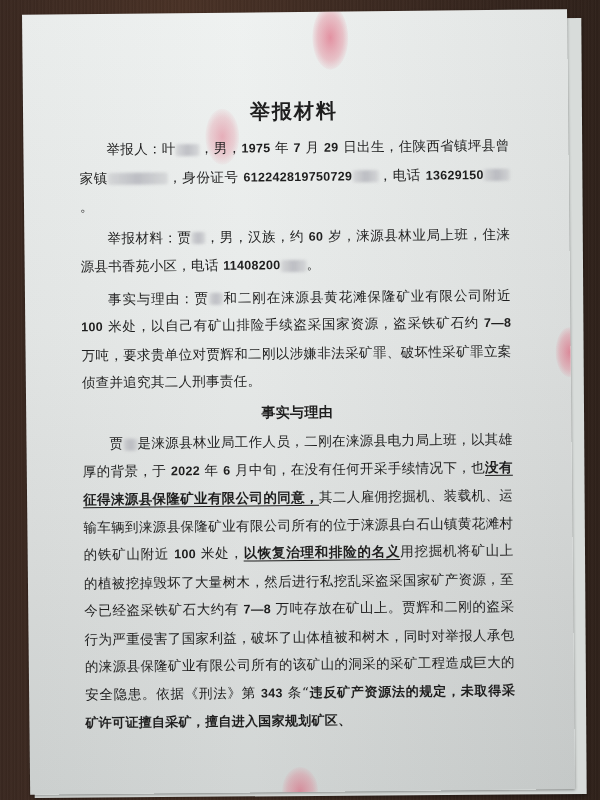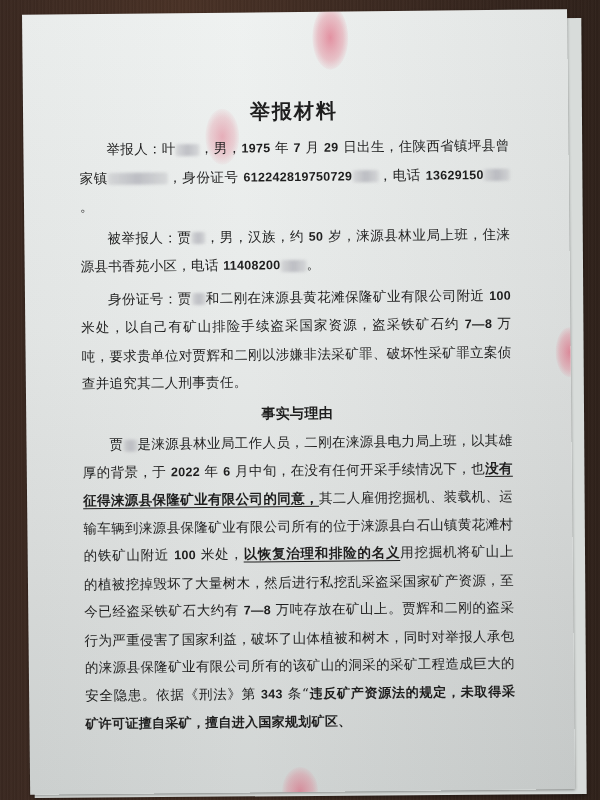--- a/index.html
+++ b/index.html
@@ -111,21 +111,21 @@
   <div class="fingerprint" style="left:290px;top:-6px;width:36px;height:64px;"></div>
   <div class="fingerprint" style="left:182px;top:96px;width:34px;height:56px;opacity:0.7;"></div>
   <div class="fingerprint" style="left:530px;top:318px;width:28px;height:50px;"></div>
   <div class="fingerprint" style="left:252px;top:755px;width:36px;height:48px;opacity:0.9;"></div>
 
   <div class="doc">
     <div class="title">举报材料</div>
 
     <p class="para"><span>举报人：</span><span>叶</span><span class="redact r-name"></span><span>，男，</span><span class="num">1975</span><span> 年 </span><span class="num">7</span><span> 月 </span><span class="num">29</span><span> 日出生，住陕西省镇坪县曾家镇</span><span class="redact r-addr"></span><span>，身份证号 </span><span class="num">612242819750729</span><span class="redact r-id"></span><span>，电话 </span><span class="num">13629150</span><span class="redact r-phone"></span><span>。</span></p>
 
-    <p class="para" style="margin-top:4px;"><span>被举报人：</span><span>贾</span><span class="redact r-short"></span><span>，男，汉族，约 </span><span class="num">50</span><span> 岁，涞源县林业局上班，住涞源县书香苑小区，电话 </span><span class="num">11408200</span><span class="redact r-phone"></span><span>。</span></p>
+    <p class="para" style="margin-top:4px;"><span>举报材料：</span><span>贾</span><span class="redact r-short"></span><span>，男，汉族，约 </span><span class="num">60</span><span> 岁，涞源县林业局上班，住涞源县书香苑小区，电话 </span><span class="num">11408200</span><span class="redact r-phone"></span><span>。</span></p>
 
-    <p class="para" style="margin-top:4px;"><span>身份证号：</span><span>贾</span><span class="redact r-short"></span><span>和二刚在涞源县黄花滩保隆矿业有限公司附近 </span><span class="num">100</span><span> 米处，以自己有矿山排险手续盗采国家资源，盗采铁矿石约 </span><span class="num">7—8</span><span> 万吨，要求贵单位对贾辉和二刚以涉嫌非法采矿罪、破坏性采矿罪立案侦查并追究其二人刑事责任。</span></p>
+    <p class="para" style="margin-top:4px;"><span>事实与理由：</span><span>贾</span><span class="redact r-short"></span><span>和二刚在涞源县黄花滩保隆矿业有限公司附近 </span><span class="num">100</span><span> 米处，以自己有矿山排险手续盗采国家资源，盗采铁矿石约 </span><span class="num">7—8</span><span> 万吨，要求贵单位对贾辉和二刚以涉嫌非法采矿罪、破坏性采矿罪立案侦查并追究其二人刑事责任。</span></p>
 
     <p class="section-heading" style="margin-top:4px;">事实与理由</p>
 
     <p class="para" style="margin-top:2px;"><span>贾</span><span class="redact r-short"></span><span>是涞源县林业局工作人员，二刚在涞源县电力局上班，以其雄厚的背景，于 </span><span class="num">2022</span><span> 年 </span><span class="num">6</span><span> 月中旬，在没有任何开采手续情况下，也</span><span class="u">没有征得涞源县保隆矿业有限公司的同意，</span><span>其二人雇佣挖掘机、装载机、运输车辆到涞源县保隆矿业有限公司所有的位于涞源县白石山镇黄花滩村的铁矿山附近 </span><span class="num">100</span><span> 米处，</span><span class="u">以恢复治理和排险的名义</span><span>用挖掘机将矿山上的植被挖掉毁坏了大量树木，然后进行私挖乱采盗采国家矿产资源，至今已经盗采铁矿石大约有 </span><span class="num">7—8</span><span> 万吨存放在矿山上。贾辉和二刚的盗采行为严重侵害了国家利益，破坏了山体植被和树木，同时对举报人承包的涞源县保隆矿业有限公司所有的该矿山的洞采的采矿工程造成巨大的安全隐患。依据《刑法》第 </span><span class="num">343</span><span> 条“</span><span class="bold-sans">违反矿产资源法的规定，未取得采矿许可证擅自采矿，擅自进入国家规划矿区、</span></p>
   </div>
 </div>
 
 </body></html>

